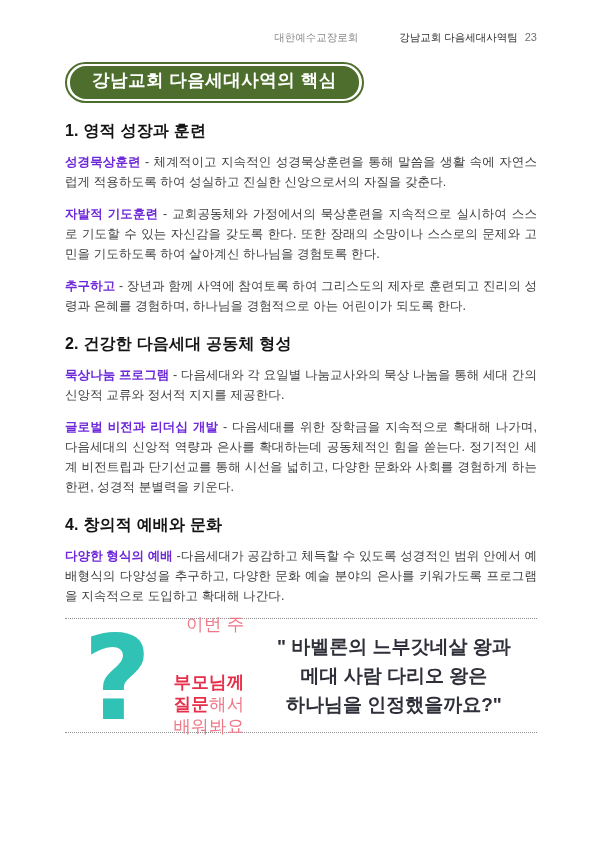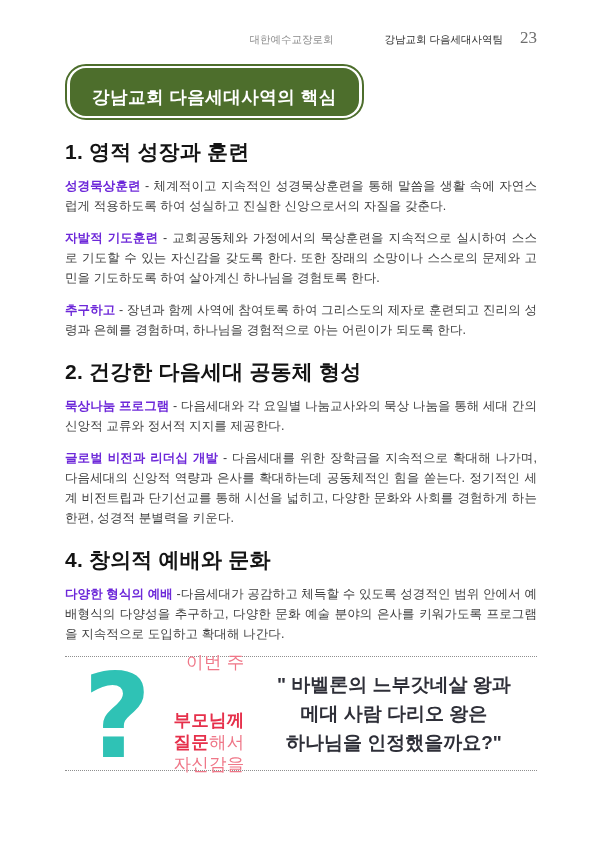--- a/index.html
+++ b/index.html
@@ -8,52 +8,52 @@
   .page {
     position: relative;
     width: 600px; height: 850px;
     background: #ffffff;
     overflow: hidden;
     padding: 30px 63px 0 65px;
   }
   
   .running-header {
     display: flex; justify-content: flex-end; align-items: baseline;
-    gap: 15px; font-size: 10.5px; line-height: 15px;
+    gap: 5px; font-size: 10.5px; line-height: 15px;
   }
   .running-header .org { color: #8a8a8a; font-weight: 400; }
   .running-header .team { color: #2b2b2b; font-weight: 400; margin-left: 36px; }
-  .running-header .pagenum { color: #6e6e6e; font-size: 17px; font-weight: 400; margin-left: 2px; font-family: Liberation Serif, serif; }
+  .running-header .pagenum { color: #6e6e6e; font-size: 11px; font-weight: 400; margin-left: 2px; }
 
   
   .badge-wrap { margin-top: 17px; }
   .badge-outer {
     display: inline-block;
     border: 2px solid #4d6e2c;
     border-radius: 21px;
     padding: 2px 3px;
     background: #fff;
   }
   .badge-inner {
     display: inline-block;
     background: #4d6e2c;
     color: #ffffff;
     font-weight: 700;
     font-size: 17.5px;
     line-height: 1;
-    padding: 21px 22px 9px 22px;
+    padding: 6px 22px 9px 22px;
     border-radius: 16px;
     letter-spacing: 0.5px;
   }
 
   
   .section-heading {
     margin-top: 18px;
     margin-bottom: 10px;
-    font-size: 21px;
+    font-size: 16px;
     font-weight: 700;
     color: #141414;
     letter-spacing: 0.2px;
   }
   .para {
     font-size: 12.5px;
     line-height: 20px;
     color: #3d3d3d;
     text-align: justify;
     margin-bottom: 12px;
@@ -151,21 +151,21 @@
       <span>-다음세대가 공감하고 체득할 수 있도록 성경적인 범위 안에서 예배형식의 다양성을 추구하고, 다양한 문화 예술 분야의 은사를 키워가도록 프로그램을 지속적으로 도입하고 확대해 나간다.</span>
     </p>
   </div>
 
   <div class="question-box">
     <div class="qmark">?</div>
     <div class="qlabel">
       <div class="light">이번 주</div>
       <div class="strong">부모님께</div>
       <div><span class="strong">질문</span><span class="light">해서</span></div>
-      <div class="light">자신감을</div>
+      <div class="light">배워봐요</div>
     </div>
     <div class="quote">
       <div>" 바벨론의 느부갓네살 왕과</div>
       <div>메대 사람 다리오 왕은</div>
       <div>하나님을 인정했을까요?"</div>
     </div>
   </div>
 
 </div>
 

